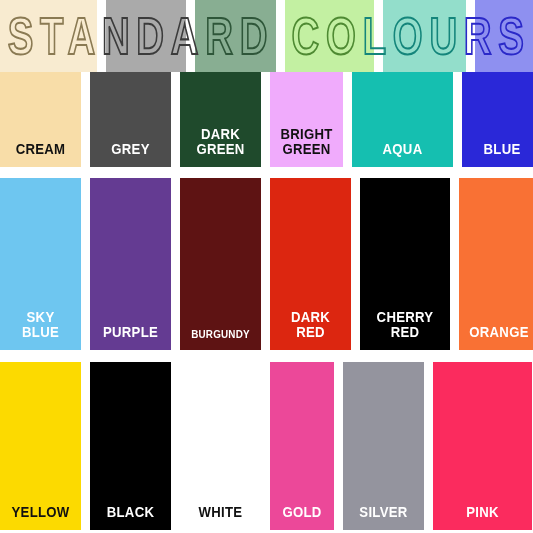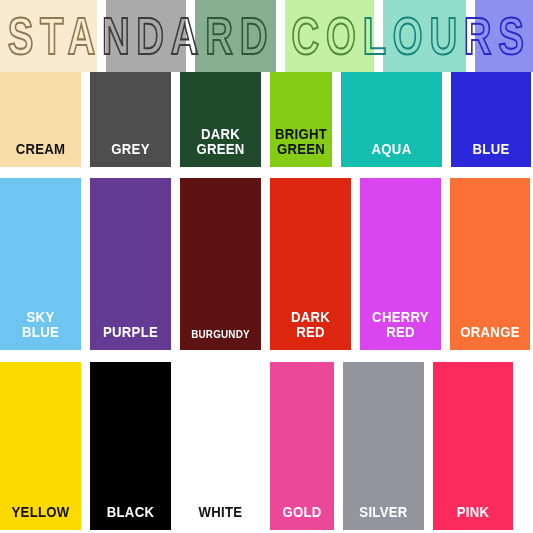--- a/index.html
+++ b/index.html
@@ -132,21 +132,21 @@
       <div class="cell-gap" style="width: 9px;"></div>
       <div class="cell" style="width: 81px; background: rgb(77, 77, 77);">
         <div class="swatch-label" style="color: rgb(255, 255, 255);">GREY</div>
       </div>
       <div class="cell-gap" style="width: 9px;"></div>
       <div class="cell" style="width: 81px; background: rgb(31, 74, 44);">
         <div class="swatch-label" style="color: rgb(255, 255, 255);">DARK
 GREEN</div>
       </div>
       <div class="cell-gap" style="width: 9px;"></div>
-      <div class="cell" style="width: 62px; background: #84cc16;">
+      <div class="cell" style="width: 73px; background: #f0abfc;">
         <div class="swatch-label" style="color: rgb(17, 17, 17);">BRIGHT
 GREEN</div>
       </div>
       <div class="cell-gap" style="width: 9px;"></div>
       <div class="cell" style="width: 101px; background: rgb(21, 191, 176);">
         <div class="swatch-label" style="color: rgb(255, 255, 255);">AQUA</div>
       </div>
       <div class="cell-gap" style="width: 9px;"></div>
       <div class="cell" style="width: 80px; background: rgb(42, 40, 216);">
         <div class="swatch-label" style="color: rgb(255, 255, 255);">BLUE</div>
@@ -164,21 +164,21 @@
       <div class="cell-gap" style="width: 9px;"></div>
       <div class="cell" style="width: 81px; background: rgb(94, 19, 19);">
         <div class="swatch-label small" style="color: rgb(255, 255, 255);">BURGUNDY</div>
       </div>
       <div class="cell-gap" style="width: 9px;"></div>
       <div class="cell" style="width: 81px; background: rgb(220, 38, 16);">
         <div class="swatch-label" style="color: rgb(255, 255, 255);">DARK
 RED</div>
       </div>
       <div class="cell-gap" style="width: 9px;"></div>
-      <div class="cell" style="width: 81px; background: #d946ef;">
+      <div class="cell" style="width: 90px; background: #000000;">
         <div class="swatch-label" style="color: rgb(255, 255, 255);">CHERRY
 RED</div>
       </div>
       <div class="cell-gap" style="width: 9px;"></div>
       <div class="cell" style="width: 80px; background: rgb(249, 113, 52);">
         <div class="swatch-label" style="color: rgb(255, 255, 255);">ORANGE</div>
       </div>
     </div>
   <div class="row" id="row3">
       <div class="cell" style="width: 81px; background: rgb(252, 218, 0);">
@@ -194,18 +194,18 @@
       </div>
       <div class="cell-gap" style="width: 9px;"></div>
       <div class="cell" style="width: 64px; background: #ec4899;">
         <div class="swatch-label" style="color: rgb(255, 255, 255);">GOLD</div>
       </div>
       <div class="cell-gap" style="width: 9px;"></div>
       <div class="cell" style="width: 81px; background: rgb(148, 148, 158);">
         <div class="swatch-label" style="color: rgb(255, 255, 255);">SILVER</div>
       </div>
       <div class="cell-gap" style="width: 9px;"></div>
-      <div class="cell" style="width: 80px; background: rgb(251, 43, 94);">
+      <div class="cell" style="width: 99px; background: rgb(251, 43, 94);">
         <div class="swatch-label" style="color: rgb(255, 255, 255);">PINK</div>
       </div>
     </div>
 
 </div>
 
 </body></html>

